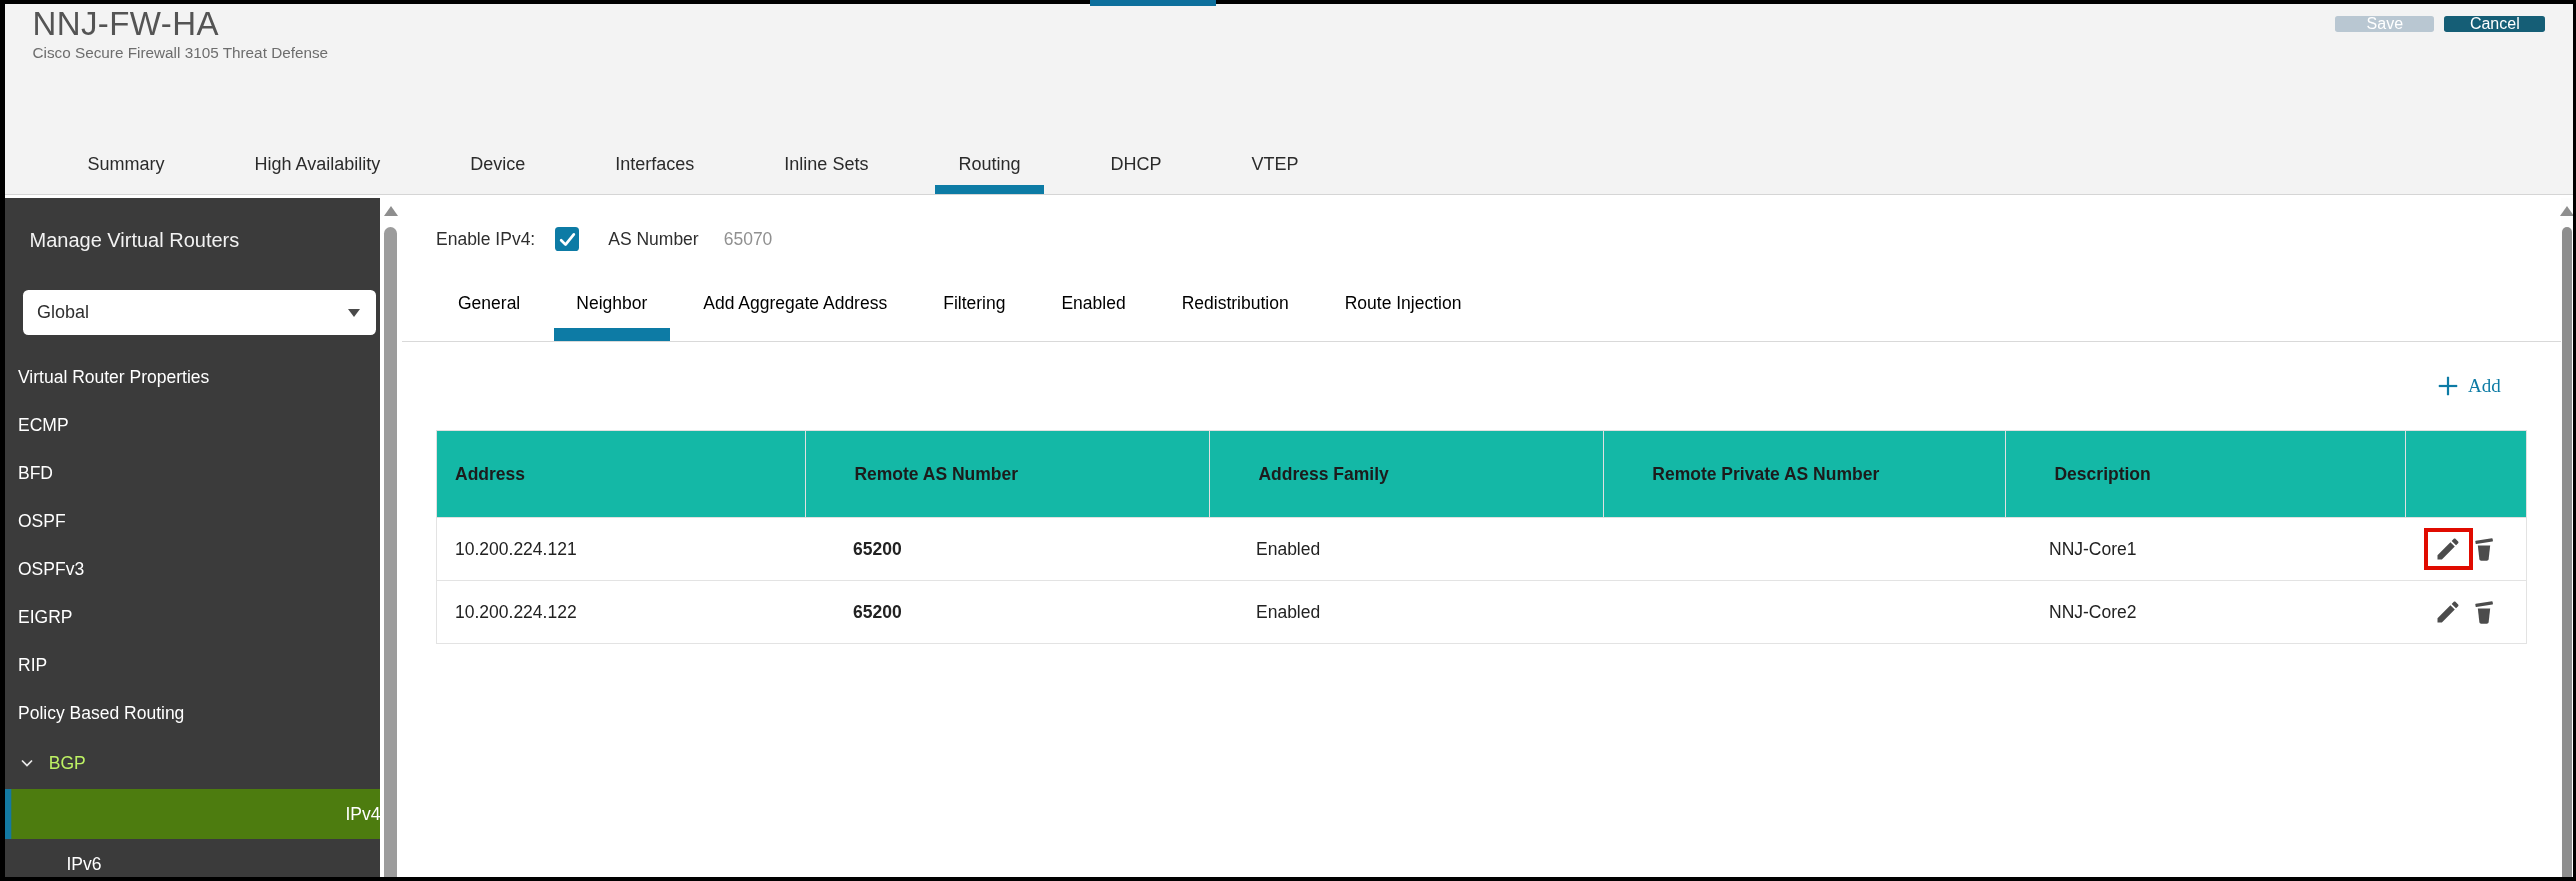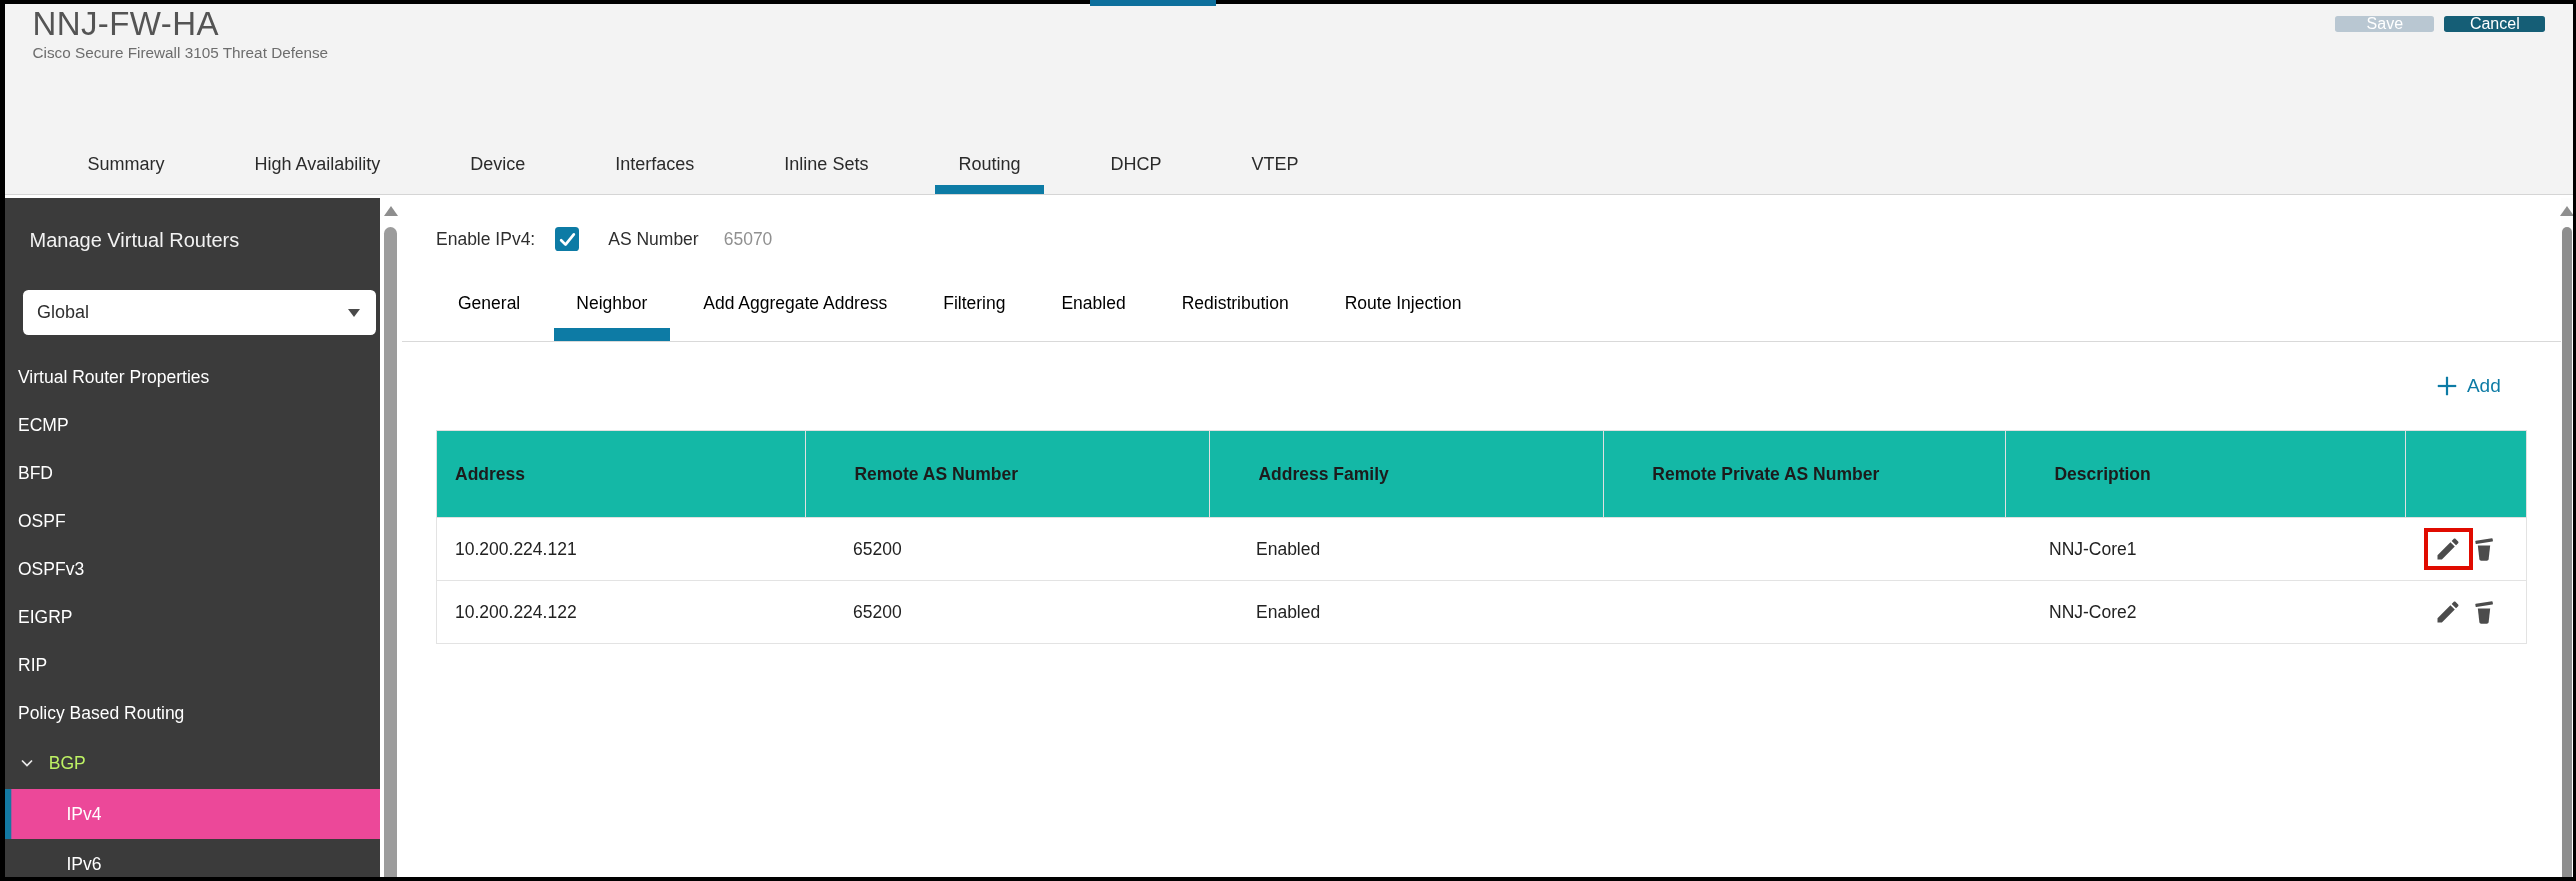--- a/index.html
+++ b/index.html
@@ -36,53 +36,53 @@
   .sb-heading{position:absolute;left:25px;top:31px;font-size:20px;color:#f2f2f2;}
   .sb-dropdown{position:absolute;left:18px;top:92px;width:353px;height:45px;background:#fff;border-radius:5.4px;
     display:flex;align-items:center;cursor:pointer;}
   .sb-dropdown .val{margin-left:14.4px;font-size:18px;color:#2f2f2f;}
   .caret-down{position:absolute;right:16px;top:19px;width:0;height:0;
     border-left:6.3px solid transparent;border-right:6.3px solid transparent;border-top:8px solid #4a4a4a;}
   .sb-nav{position:absolute;left:0;right:0;top:155px;}
   .sb-item{height:48px;line-height:48px;padding-left:13.5px;font-size:17.5px;color:#fff;cursor:pointer;white-space:nowrap;}
   .sb-group{height:52px;display:flex;align-items:center;padding-left:12.6px;gap:11.7px;font-size:17.5px;color:#bef264;cursor:pointer;}
   .sb-child{height:50px;line-height:50px;padding-left:62px;font-size:17.5px;color:#fff;cursor:pointer;}
-  .sb-child.selected{background:#ec4899;box-shadow:inset 6.3px 0 0 #1379a2;}
+  .sb-child.selected{background:#4d7c0f;box-shadow:inset 6.3px 0 0 #1379a2;text-align:right;}
 
   
   .side-scroll{position:absolute;left:380px;top:198px;width:21.6px;bottom:3.6px;background:#fff;}
   .tri-up{width:0;height:0;border-left:7.2px solid transparent;border-right:7.2px solid transparent;border-bottom:10px solid #8e8e8e;}
   .side-scroll .tri-up{position:absolute;left:3.6px;top:8px;}
   .side-scroll .thumb{position:absolute;left:3.6px;top:29px;bottom:0;width:13.5px;background:#9c9c9c;border-radius:7.2px 7.2px 0 0;}
 
   
   .main{position:absolute;left:402px;top:198px;right:15.3px;bottom:3.6px;background:#fff;}
   .enable-row{position:absolute;left:34px;top:25px;height:32px;display:flex;align-items:center;font-size:17.5px;color:#2e2e2e;}
   .checkbox{width:24px;height:24px;margin-left:20px;border-radius:3.6px;background:#0d7ba5;display:flex;align-items:center;justify-content:center;cursor:pointer;}
   .as-label{margin-left:29px;}
   .as-value{margin-left:25px;color:#909090;}
 
   .subtabs{position:absolute;left:0;right:0;top:77px;height:67px;border-bottom:0.9px solid #d9d9d9;
     display:flex;padding-left:56px;gap:56px;box-sizing:border-box;}
   .stab{position:relative;padding-top:18px;font-size:17.5px;color:#000000;cursor:pointer;white-space:nowrap;}
   .stab.active::after{content:"";position:absolute;left:-22.5px;right:-22.5px;bottom:0;height:12.6px;background:#0d7ba5;}
 
   .add-link{position:absolute;top:176px;right:60px;display:flex;align-items:center;gap:8px;color:#0d7ba5;
-    font-size:19px;cursor:pointer;}
+    font-size:19px;cursor:pointer;font-family:Liberation Serif, serif;}
 
   
   .nb-table{position:absolute;left:34px;top:232px;width:2091px;}
   .t-header{display:flex;height:88px;background:#14b8a6;border:0.9px solid #e0e0e0;box-sizing:border-box;gap:30px;}
   .t-header .cell{border-right:0.9px solid #e0e0e0;display:flex;align-items:center;padding-left:18px;
     font-size:17.5px;font-weight:bold;color:#1c1c1c;box-sizing:border-box;}
   .t-header .cell:last-child{border-right:none;}
   .t-row{display:flex;height:63px;border-left:0.9px solid #e3e3e3;border-right:0.9px solid #e3e3e3;
     border-bottom:0.9px solid #e3e3e3;box-sizing:border-box;background:#fff;}
   .t-row .cell{display:flex;align-items:center;padding-left:18px;font-size:17.5px;color:#222;box-sizing:border-box;text-align:center;}
-  .c0{width:398px;}.c1{width:403px;}.c2{width:392px;}.c3{width:401px;}.c4{width:398px;}
+  .c0{width:398px;}.c1{width:403px;font-weight:bold;}.c2{width:392px;}.c3{width:401px;}.c4{width:398px;}
   .c5{width:97px;padding-left:5.4px !important;gap:7.2px;}
   .action-icon{width:28px;height:28px;cursor:pointer;flex:0 0 auto;}
   .edit-wrap{position:relative;display:flex;}
   .red-box{position:absolute;left:-10.8px;top:-7.2px;right:-10.8px;bottom:-7.2px;border:4.5px solid #e00b00;z-index:5;}
 
   
   .right-scroll{position:absolute;top:198px;right:2.7px;width:12.6px;bottom:3.6px;background:#fdfdfd;}
   .right-scroll .tri-up{position:absolute;left:-0.9px;top:8px;}
   .right-scroll .thumb{position:absolute;left:0.9px;top:29px;bottom:0;width:10.8px;background:#8e8e8e;border-radius:6.3px 6.3px 0 0;}
 </style>

